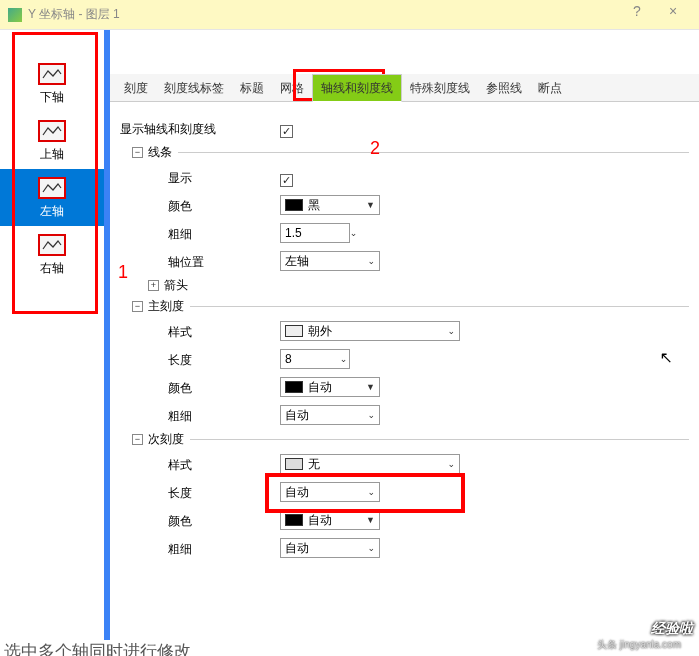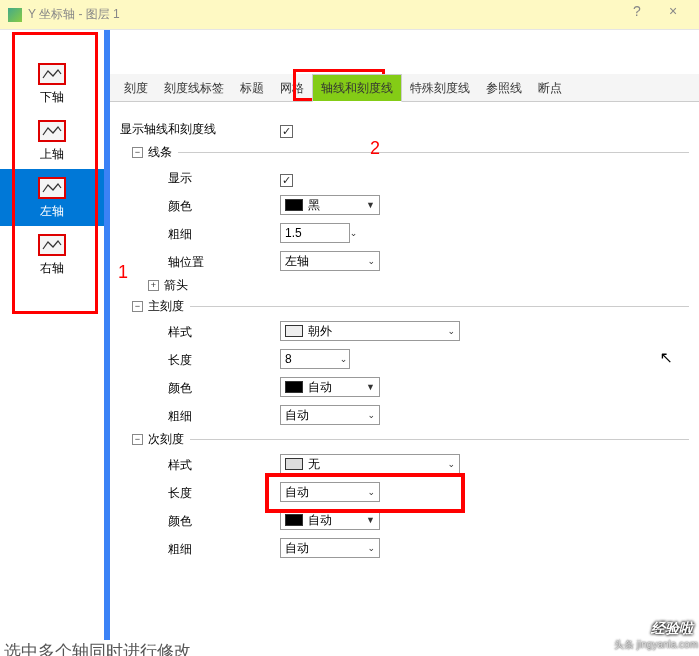--- a/index.html
+++ b/index.html
@@ -51,21 +51,21 @@
 .dropdown.wide { width: 180px; }
 
 .annot-1 { position: absolute; color: red; font-size: 18px; }
 .annot-2 { position: absolute; color: red; font-size: 18px; }
 .cursor { position: absolute; font-size: 16px; color: #000; }
 
 .redbox-field { position: absolute; border: 4px solid red; pointer-events: none; }
 
 .footer { position: absolute; bottom: 0; left: 0; height: 16px; font-size: 17px; color: #555; padding-left: 4px; background: #fff; }
 .watermark { position: absolute; right: 6px; bottom: 18px; color: #fff; font-size: 14px; font-weight: bold; text-shadow: 0 0 3px #000,0 0 3px #000; font-style: italic; }
-.watermark2 { position: absolute; right: 1px; bottom: 4px; color: #ddd; font-size: 10px; text-shadow: 0 0 2px #000; margin-top: 46px; }
+.watermark2 { position: absolute; right: 18px; bottom: 4px; color: #ddd; font-size: 10px; text-shadow: 0 0 2px #000; margin-top: 46px; }
 </style>
 </head>
 <body>
 
 <div class="titlebar">
   <div class="app-icon"></div>
   <div class="title">Y 坐标轴 - 图层 1</div>
   <div class="winbtn">?</div>
   <div class="winbtn">×</div>
 </div>

